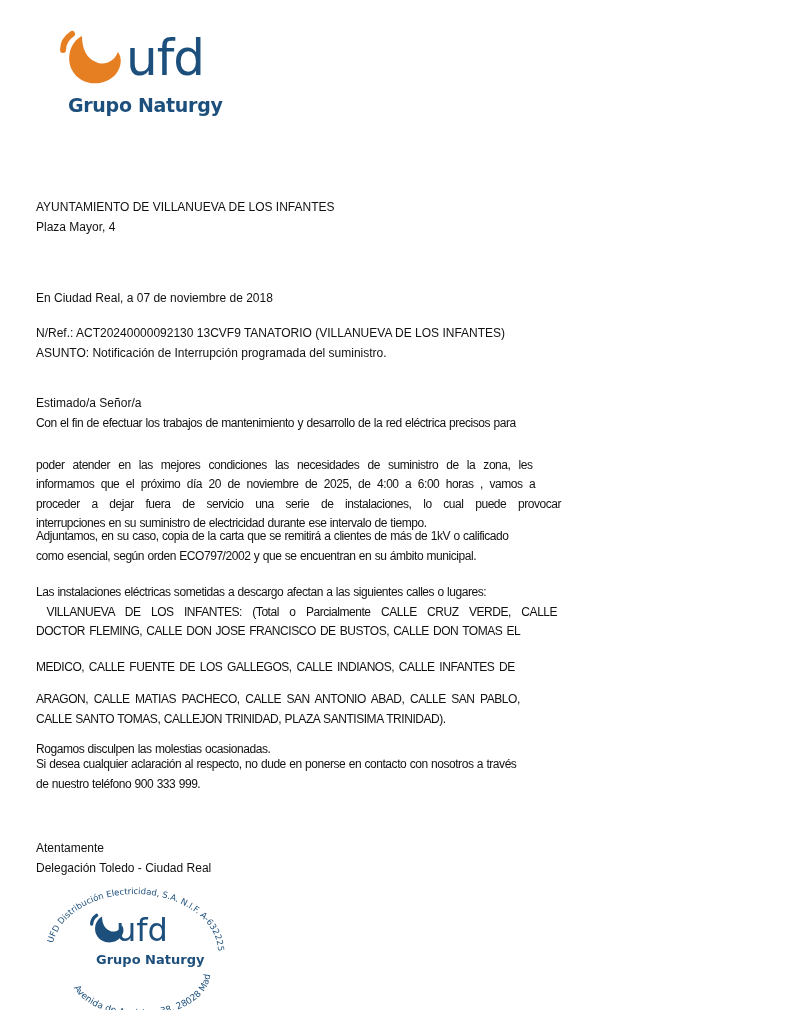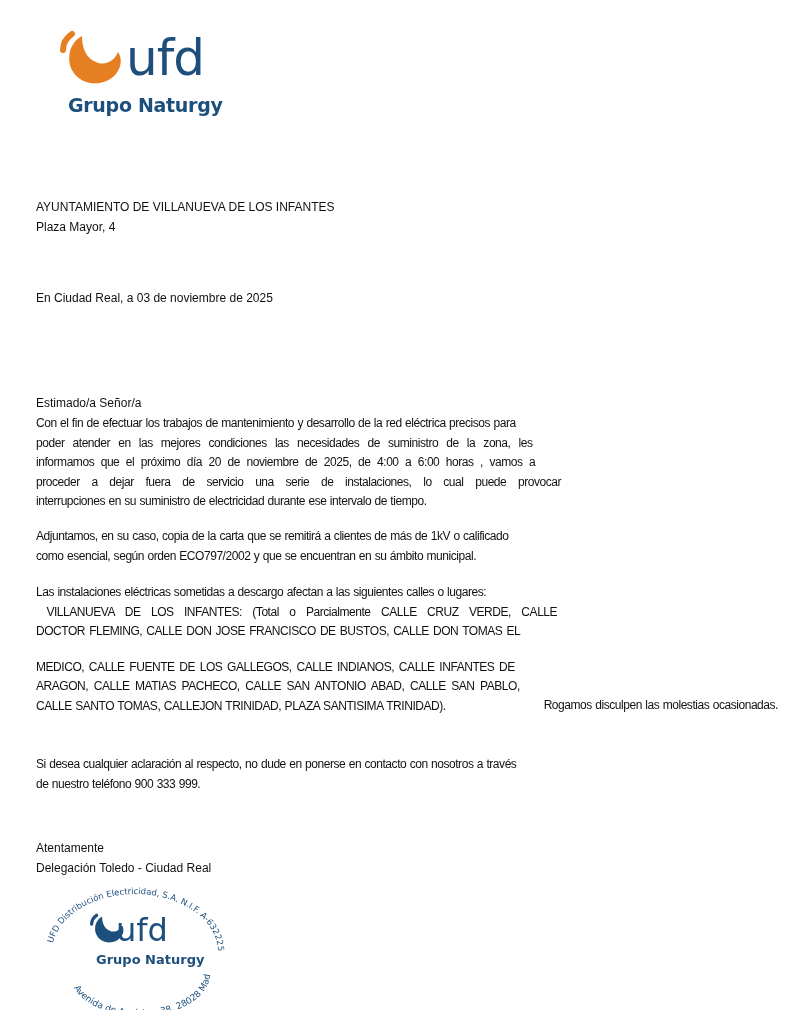--- a/index.html
+++ b/index.html
@@ -30,50 +30,52 @@
   </svg>
   <span class="ufd">ufd</span>
   <span class="grupo">Grupo Naturgy</span>
 </div>
 
 <div class="text" style="top:198px;">
   <span class="line">AYUNTAMIENTO DE VILLANUEVA DE LOS INFANTES</span>
   <span class="line">Plaza Mayor, 4</span>
 </div>
 
-<div class="text" style="top:289px;">En Ciudad Real, a 03 de noviembre de 2025</div>
+<div class="text" style="top:289px;">En Ciudad Real, a 07 de noviembre de 2018</div>
 
 <div class="text" style="top:324px;">
+  <span class="line">N/Ref.: ACT20240000092130 13CVF9 TANATORIO (VILLANUEVA DE LOS INFANTES)</span>
+  <span class="line">ASUNTO: Notificación de Interrupción programada del suministro.</span>
 </div>
 
 <div class="text" style="top:394px;">Estimado/a Señor/a</div>
 
 <div class="text condensed" style="top:414px;">
   <span class="line">Con el fin de efectuar los trabajos de mantenimiento y desarrollo de la red eléctrica precisos para</span>
-  <span class="line" style="word-spacing:5.2px;">poder atender en las mejores condiciones las necesidades de suministro de la zona, les</span>
+  <span class="line" style="word-spacing:5.2px;margin-top:22px;">poder atender en las mejores condiciones las necesidades de suministro de la zona, les</span>
   <span class="line" style="word-spacing:3.6px;">informamos que el próximo día 20 de noviembre de 2025, de 4:00 a 6:00 horas , vamos a</span>
   <span class="line" style="word-spacing:8.8px;">proceder a dejar fuera de servicio una serie de instalaciones, lo cual puede provocar</span>
   <span class="line">interrupciones en su suministro de electricidad durante ese intervalo de tiempo.</span>
 </div>
 
 <div class="text condensed" style="top:527px;">
   <span class="line">Adjuntamos, en su caso, copia de la carta que se remitirá a clientes de más de 1kV o calificado</span>
   <span class="line">como esencial, según orden ECO797/2002 y que se encuentran en su ámbito municipal.</span>
 </div>
 
 <div class="text condensed" style="top:583px;">
   <span class="line">Las instalaciones eléctricas sometidas a descargo afectan a las siguientes calles o lugares:</span>
   <span class="line" style="word-spacing:7.5px;white-space:pre;"> VILLANUEVA DE LOS INFANTES: (Total o Parcialmente CALLE CRUZ VERDE, CALLE</span>
   <span class="line" style="word-spacing:1.2px;">DOCTOR FLEMING, CALLE DON JOSE FRANCISCO DE BUSTOS, CALLE DON TOMAS EL</span>
   <span class="line" style="word-spacing:1.8px;margin-top:16px;">MEDICO, CALLE FUENTE DE LOS GALLEGOS, CALLE INDIANOS, CALLE INFANTES DE</span>
-  <span class="line" style="word-spacing:2.6px;">ARAGON, CALLE MATIAS PACHECO, CALLE SAN ANTONIO ABAD, CALLE SAN PABLO,</span>
+  <span class="line" style="word-spacing:2.6px;margin-top:13px;">ARAGON, CALLE MATIAS PACHECO, CALLE SAN ANTONIO ABAD, CALLE SAN PABLO,</span>
   <span class="line">CALLE SANTO TOMAS, CALLEJON TRINIDAD, PLAZA SANTISIMA TRINIDAD).</span>
 </div>
 
-<div class="text condensed" style="top:696px;text-align:right;">Rogamos disculpen las molestias ocasionadas.</div>
+<div class="text condensed" style="top:740px;">Rogamos disculpen las molestias ocasionadas.</div>
 
 <div class="text condensed" style="top:755px;">
   <span class="line">Si desea cualquier aclaración al respecto, no dude en ponerse en contacto con nosotros a través</span>
   <span class="line">de nuestro teléfono 900 333 999.</span>
 </div>
 
 <div class="text" style="top:839px;">
   <span class="line">Atentamente</span>
   <span class="line">Delegación Toledo - Ciudad Real</span>
 </div>

